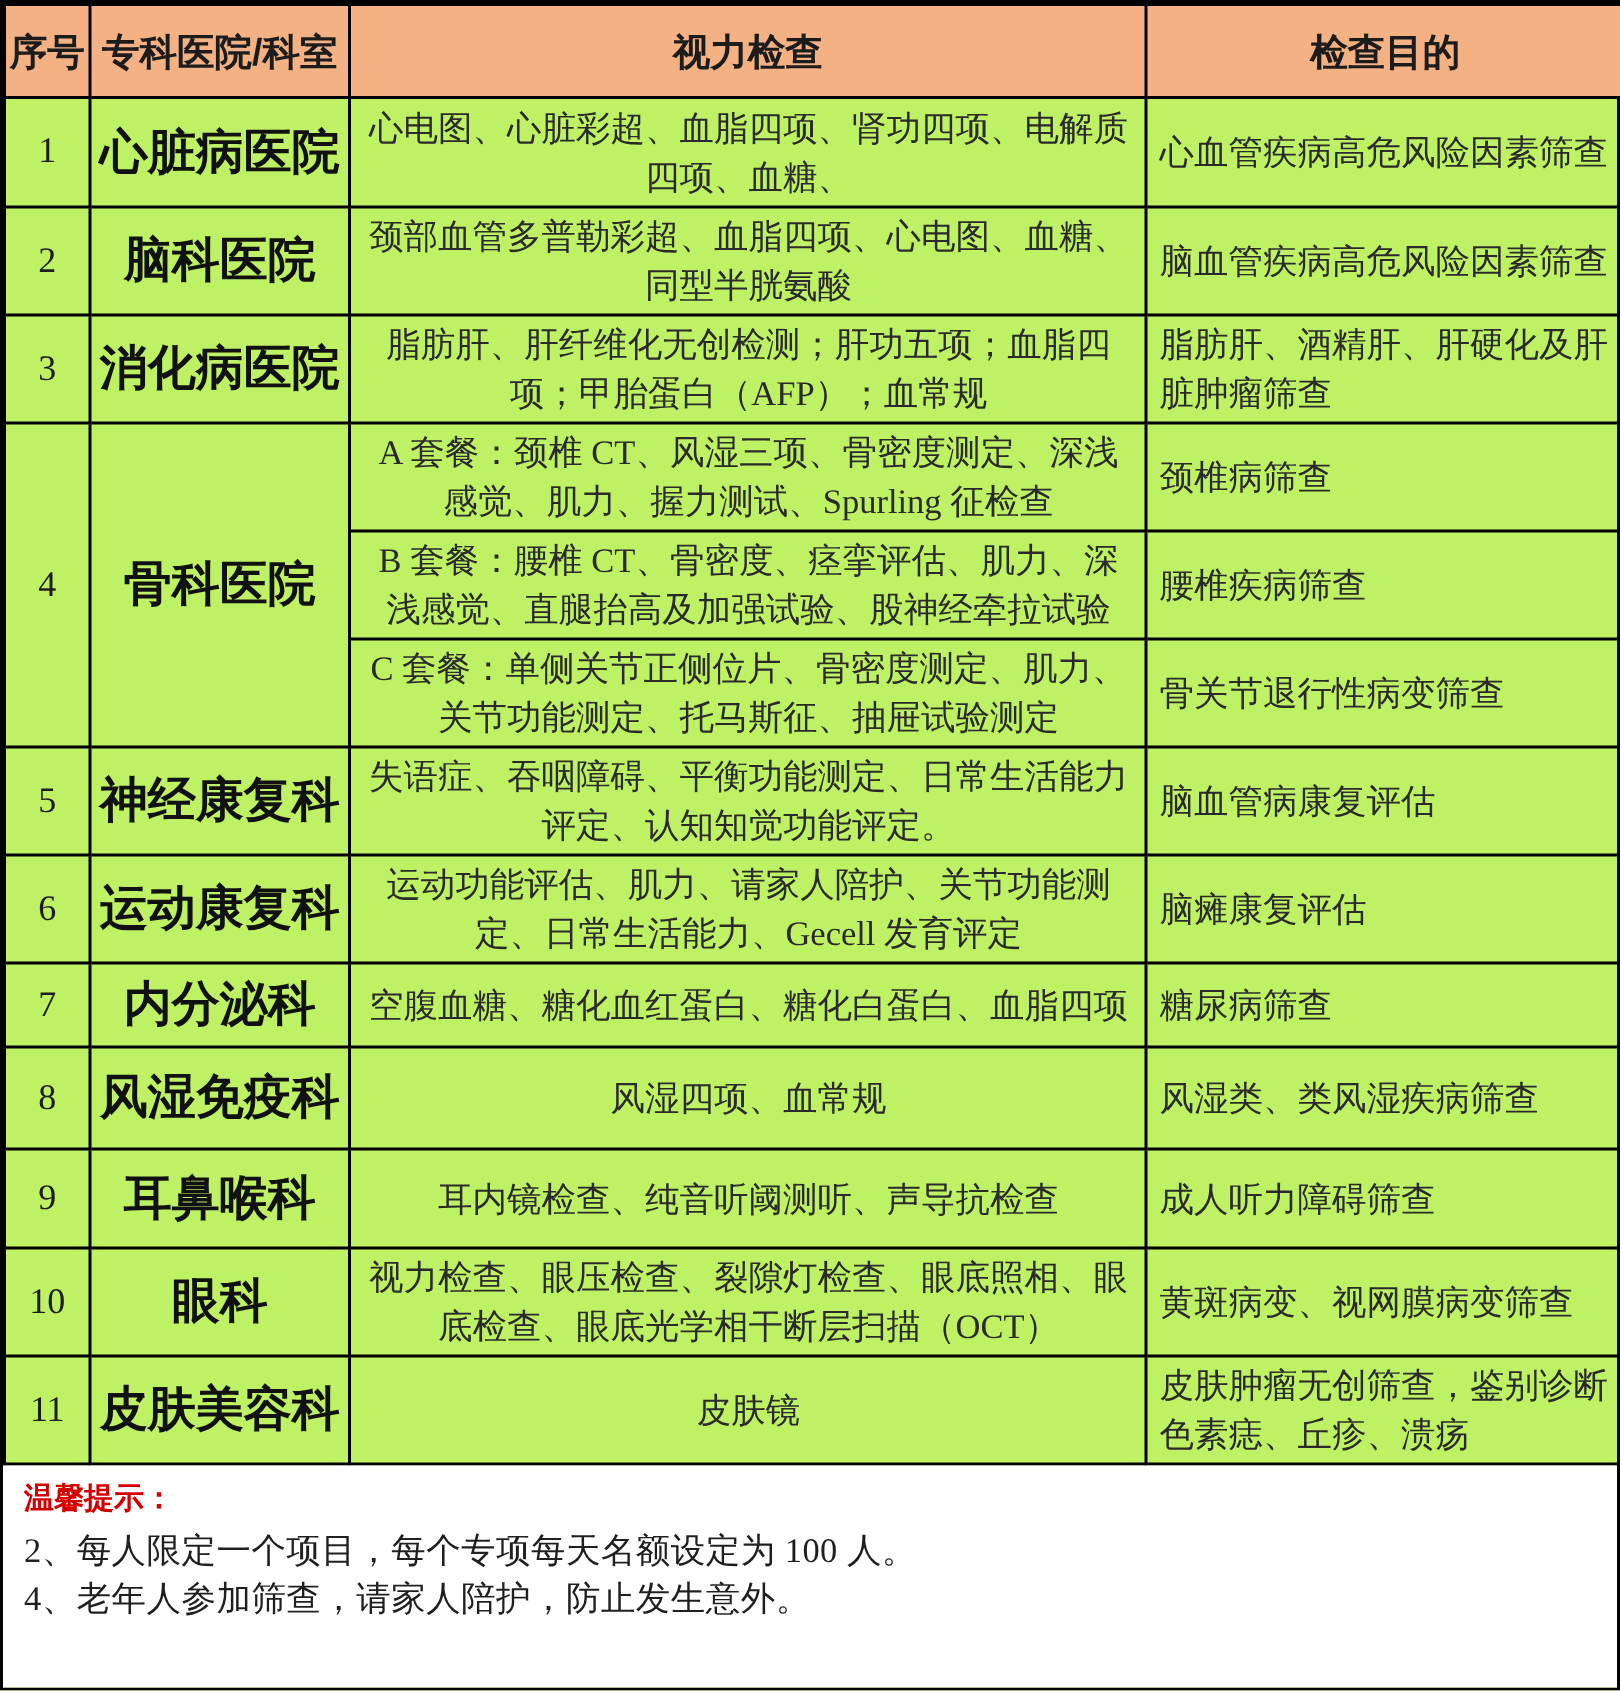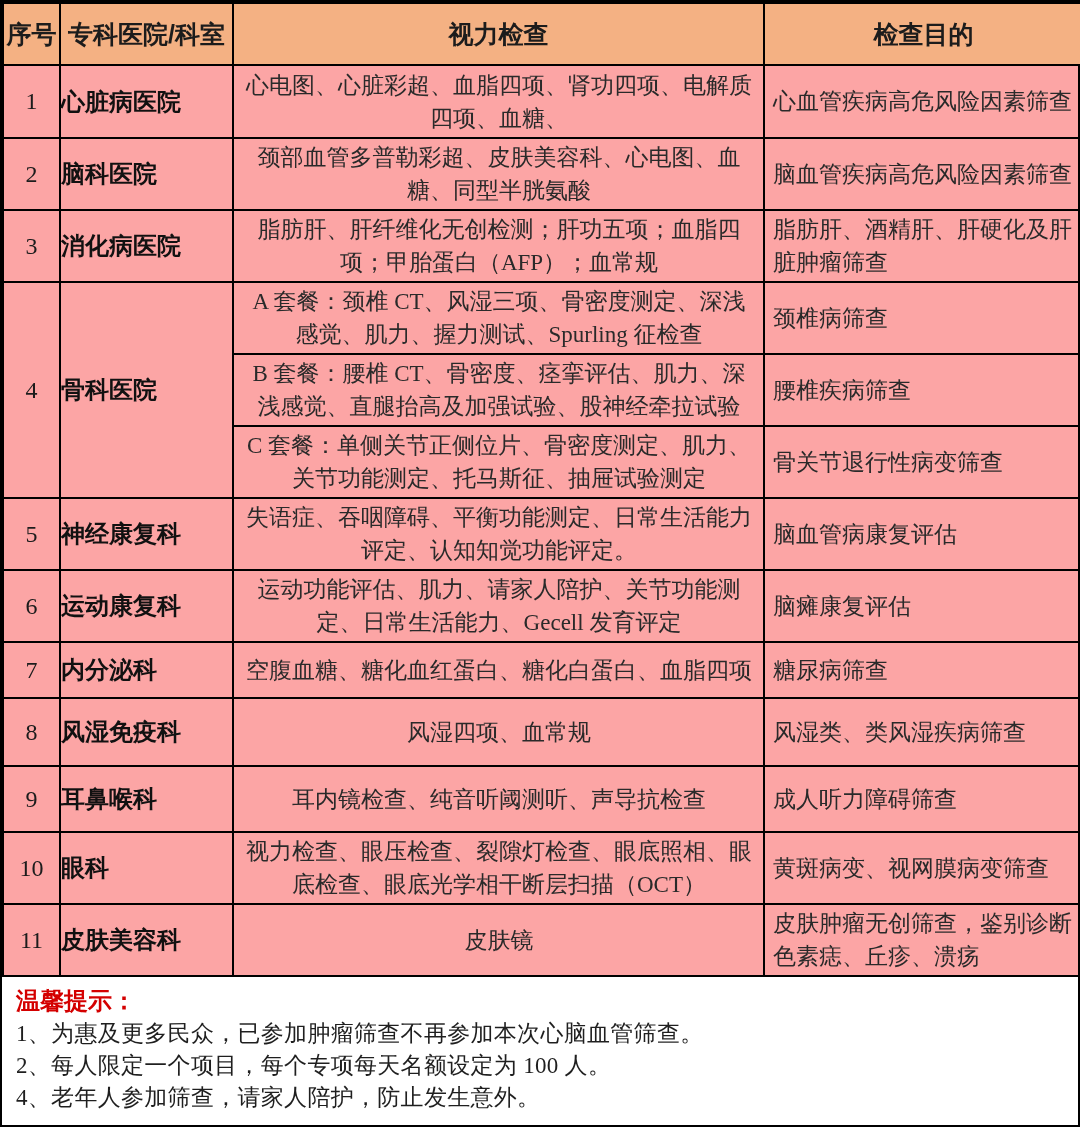--- a/index.html
+++ b/index.html
@@ -6,21 +6,21 @@
   html, body { background: #ffffff; }
   body {
     width: 1080px;
     font-family: "Liberation Serif", "DejaVu Serif", serif;
     color: #222222;
   }
   .page {
     width: 1080px;
     height: 1127px;
     border: 2px solid #000000;
-    background: #fca5a5;
+    background: #bef264;
     display: flex;
     flex-direction: column;
   }
   table.screening {
     width: 100%;
     border-collapse: collapse;
     table-layout: fixed;
   }
   table.screening th, table.screening td {
     border: 2px solid #000000;
@@ -36,24 +36,24 @@
     height: 62px;
     border-bottom: 3px solid #000000;
   }
   td.c-no {
     text-align: center;
     font-size: 24px;
     color: #1c1c1c;
     font-family: "Liberation Serif", "DejaVu Serif", serif;
   }
   td.c-dept {
-    text-align: left;
+    text-align: center;
     font-family: "Liberation Sans", "DejaVu Sans", sans-serif;
     font-weight: bold;
-    font-size: 24px;
+    font-size: 32px;
     color: #111111;
   }
   td.c-items {
     font-size: 23px;
     line-height: 33px;
     padding: 2px 6px 2px 7px;
     text-align: center;
     color: #2a2a2a;
   }
   td.c-purpose {
@@ -70,22 +70,22 @@
     flex: 1;
     padding: 7px 14px 4px 14px;
     font-size: 23px;
     line-height: 32px;
     color: #1f1f1f;
     background: #ffffff;
   }
   .notes-title {
     color: #d40000;
     font-weight: bold;
-    font-family: Liberation Serif, serif;
-    font-size: 24px;
+    font-family: Liberation Mono, monospace;
+    font-size: 20px;
     line-height: 34px;
   }
   .note-line {
     font-family: "Liberation Serif", "DejaVu Serif", serif;
     letter-spacing: 0.3px;
   }
 </style>
 </head>
 <body>
 
@@ -109,21 +109,21 @@
     <tbody>
       <tr class="h73">
         <td class="c-no">1</td>
         <td class="c-dept">心脏病医院</td>
         <td class="c-items">心电图、心脏彩超、血脂四项、肾功四项、电解质四项、血糖、</td>
         <td class="c-purpose">心血管疾病高危风险因素筛查</td>
       </tr>
       <tr class="h65">
         <td class="c-no">2</td>
         <td class="c-dept">脑科医院</td>
-        <td class="c-items">颈部血管多普勒彩超、皮肤美容科、心电图、血糖、同型半胱氨酸</td>
+        <td class="c-items">颈部血管多普勒彩超、血脂四项、心电图、血糖、同型半胱氨酸</td>
         <td class="c-purpose">脑血管疾病高危风险因素筛查</td>
       </tr>
       <tr class="h72">
         <td class="c-no">3</td>
         <td class="c-dept">消化病医院</td>
         <td class="c-items">脂肪肝、肝纤维化无创检测；肝功五项；血脂四项；甲胎蛋白（AFP）；血常规</td>
         <td class="c-purpose">脂肪肝、酒精肝、肝硬化及肝脏肿瘤筛查</td>
       </tr>
       <tr class="h65">
         <td class="c-no" rowspan="3">4</td>
@@ -179,19 +179,18 @@
         <td class="c-no">11</td>
         <td class="c-dept">皮肤美容科</td>
         <td class="c-items">皮肤镜</td>
         <td class="c-purpose">皮肤肿瘤无创筛查，鉴别诊断色素痣、丘疹、溃疡</td>
       </tr>
     </tbody>
   </table>
 
   <div class="notes">
     <div class="notes-title">温馨提示：</div>
-    <div class="note-line">1、为惠及更多民众，已参加肿瘤筛查不再参加本次心脑血管筛查。</div>
     <div class="note-line">2、每人限定一个项目，每个专项每天名额设定为 100 人。</div>
     <div class="note-line">4、老年人参加筛查，请家人陪护，防止发生意外。</div>
 
   </div>
 
 </div>
 
 </body></html>

